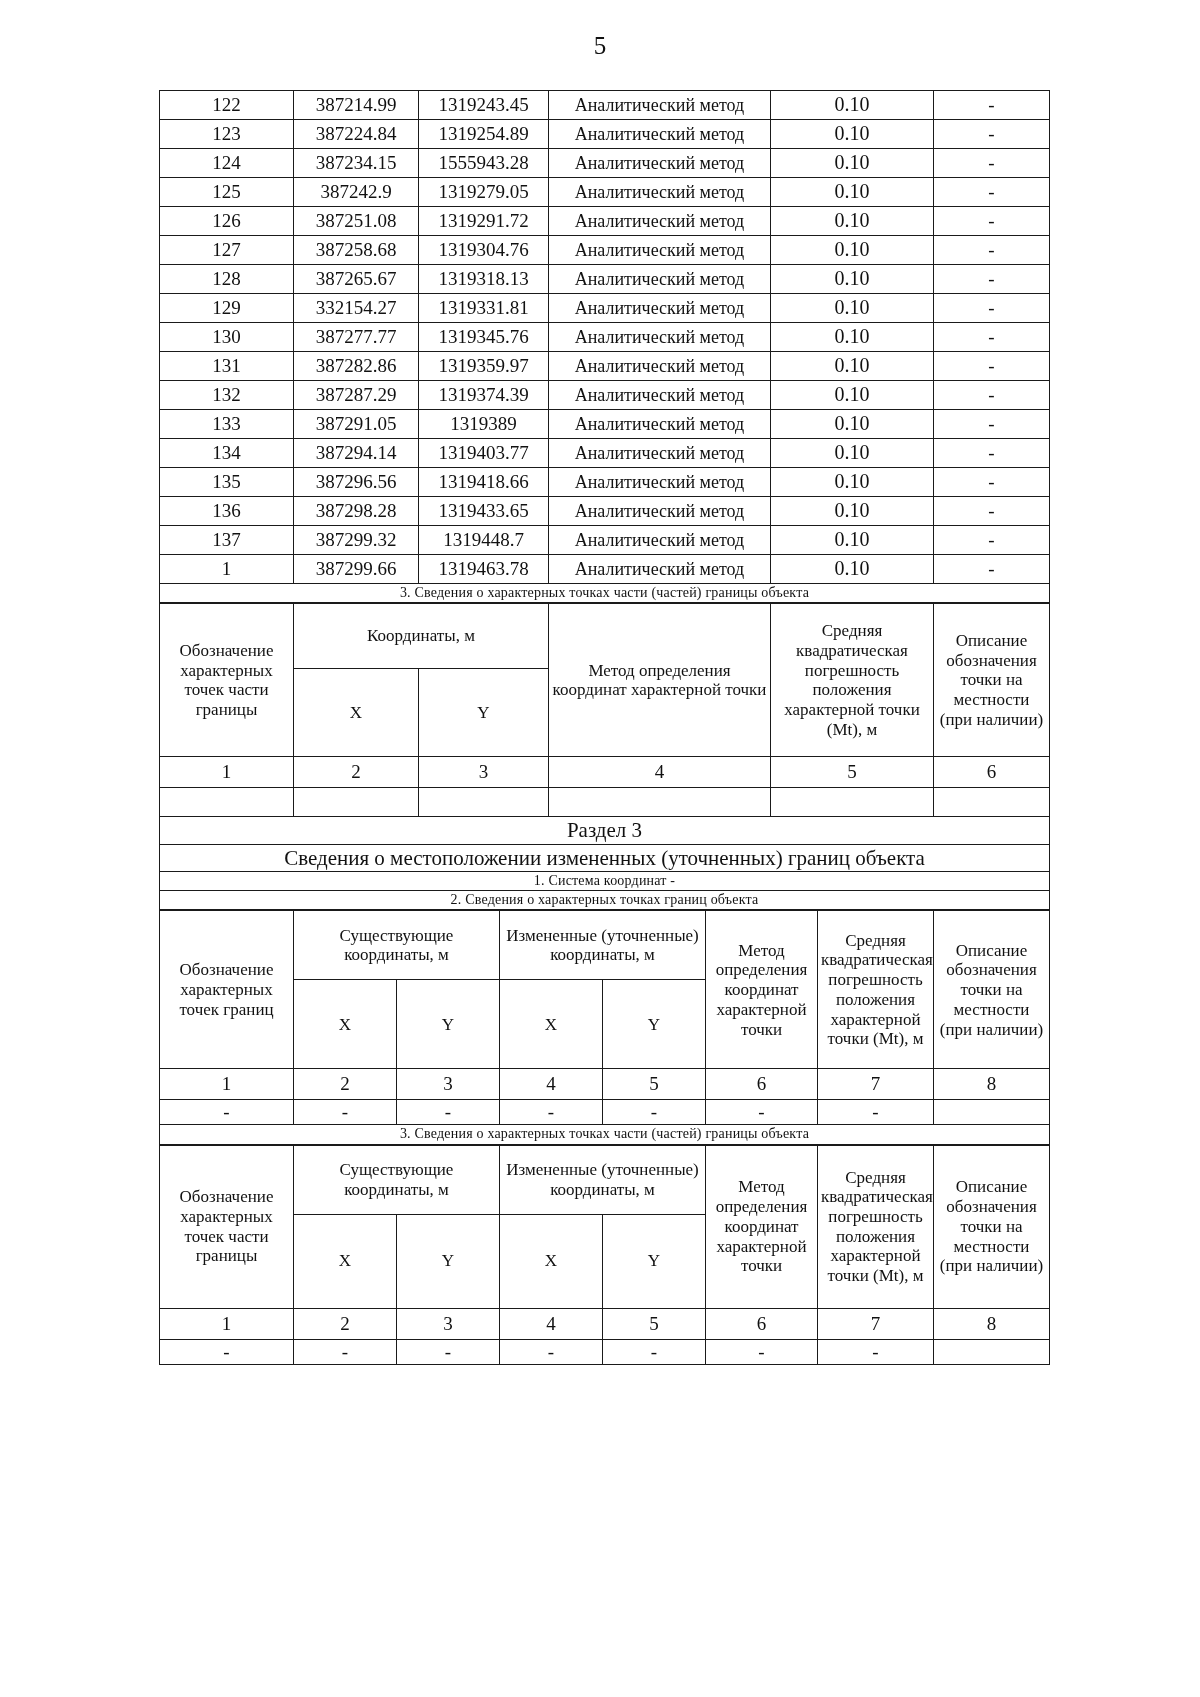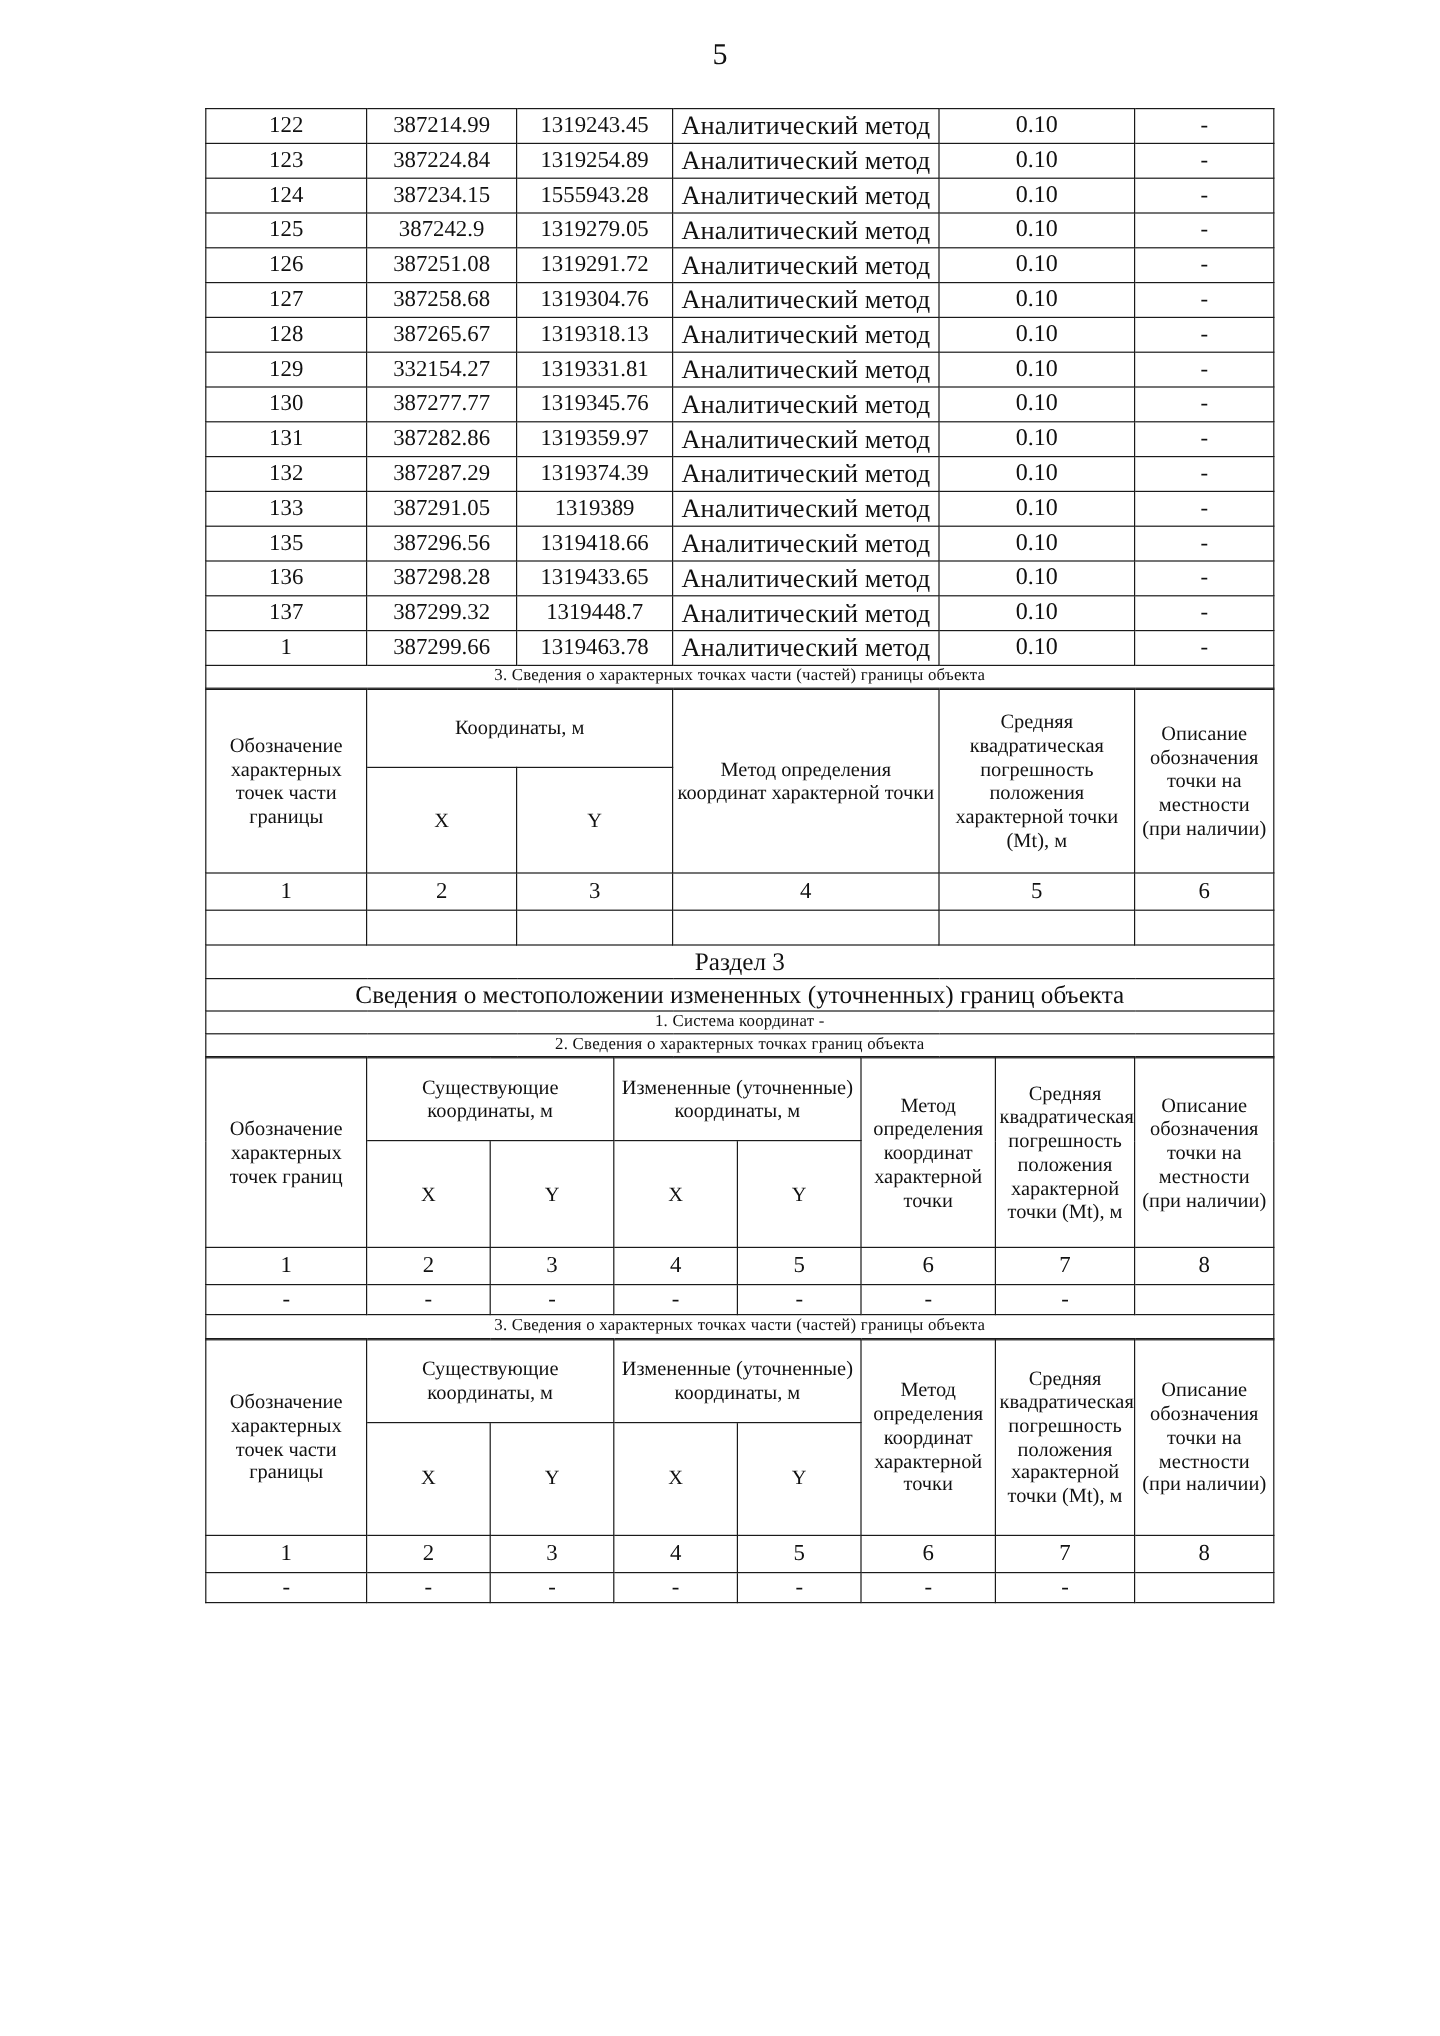--- a/index.html
+++ b/index.html
@@ -27,40 +27,40 @@
     top: 32px;
     left: 0;
     width: 1200px;
     text-align: center;
     font-size: 25px;
     font-family: "Liberation Serif", serif;
   }
   .sheet {
     position: absolute;
     top: 90px;
-    left: 155px;
+    left: 143px;
     width: 890px;
     padding-left: 16px;
   }
   table.t {
     border-collapse: collapse;
     width: 890px;
     table-layout: fixed;
     font-size: 17px;
   }
   table.t td {
     border: 1px solid #1a1a1a;
     padding: 1px 3px;
     vertical-align: middle;
     text-align: center;
     line-height: 1.16;
   }
   td.ptnum { font-size: 19px; }
   td.coord { font-size: 19px; }
-  td.method { font-size: 22px; text-align: center; }
+  td.method { font-size: 18px; text-align: center; }
   td.mt { font-size: 20px; }
   td.dash { font-size: 19px; }
   .rowcells td { height: 26px; }
 
   
   td.sec {
     text-align: left;
     font-size: 14px;
     padding: 5px 6px 6px 8px;
     letter-spacing: 0.2px;
@@ -189,20 +189,28 @@
           <td class="coord">387287.29</td>
           <td class="coord">1319374.39</td>
           <td class="method">Аналитический метод</td>
           <td class="mt">0.10</td>
           <td class="dash">-</td>
         </tr>
         <tr class="rowcells">
           <td class="ptnum">133</td>
           <td class="coord">387291.05</td>
           <td class="coord">1319389</td>
+          <td class="method">Аналитический метод</td>
+          <td class="mt">0.10</td>
+          <td class="dash">-</td>
+        </tr>
+        <tr class="rowcells">
+          <td class="ptnum">134</td>
+          <td class="coord">387294.14</td>
+          <td class="coord">1319403.77</td>
           <td class="method">Аналитический метод</td>
           <td class="mt">0.10</td>
           <td class="dash">-</td>
         </tr>
         <tr class="rowcells">
           <td class="ptnum">135</td>
           <td class="coord">387296.56</td>
           <td class="coord">1319418.66</td>
           <td class="method">Аналитический метод</td>
           <td class="mt">0.10</td>

